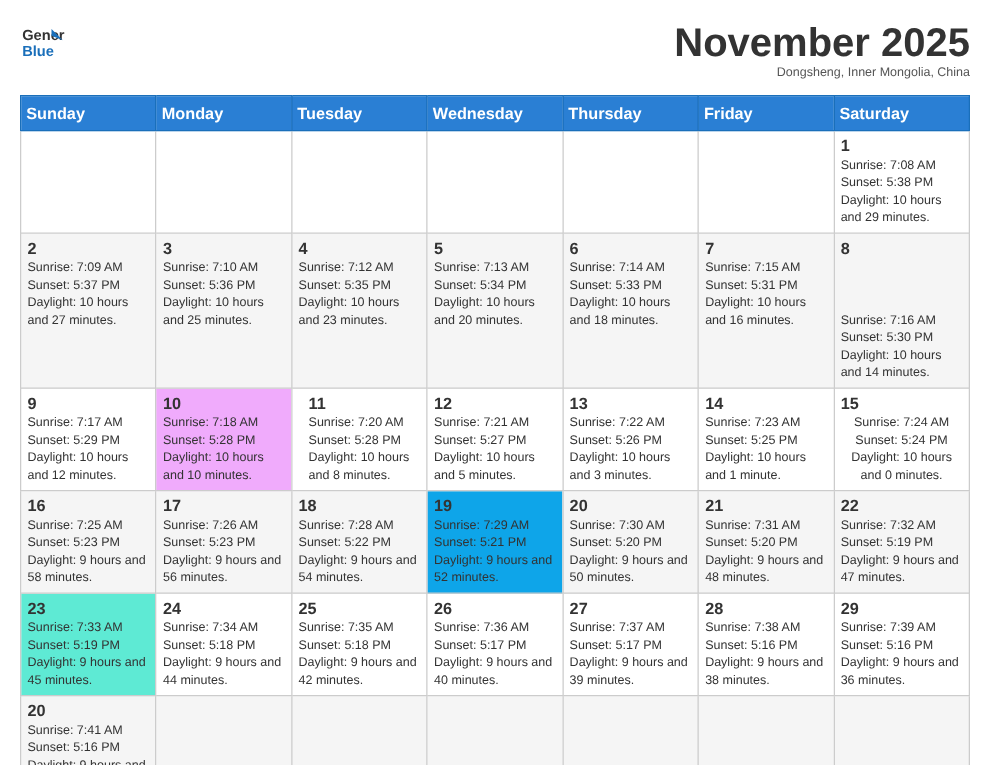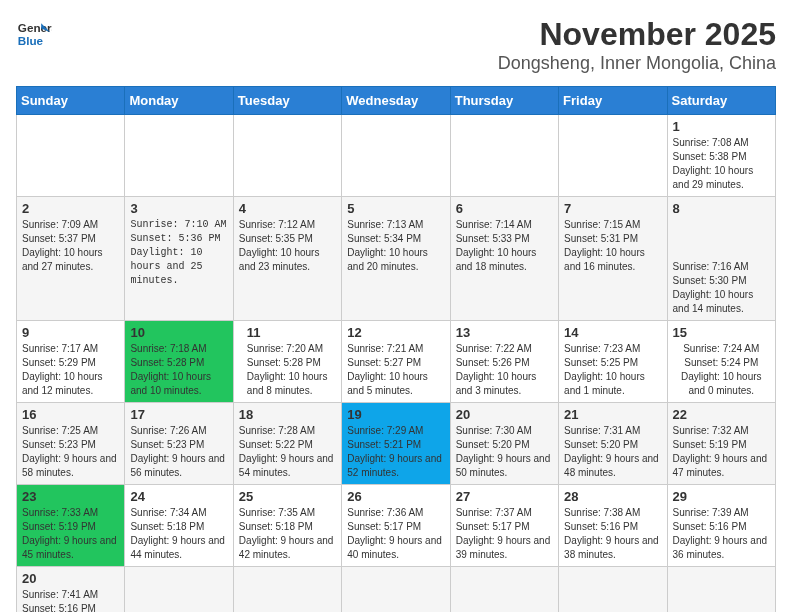--- a/index.html
+++ b/index.html
@@ -27,21 +27,21 @@
     }
     .title-area {
       text-align: right;
     }
     .month-title {
       font-size: 32px;
       font-weight: bold;
       color: #333;
     }
     .location-title {
-      font-size: 18px;
+      font-size: 10px;
       color: #555;
     }
     .calendar {
       width: 100%;
       border-collapse: collapse;
       border: 1px solid #ccc;
     }
     .calendar th {
       background: #2a7fd4;
       color: #fff;
@@ -124,21 +124,21 @@
       </tr>
       <tr>
         <td style="background: rgb(245, 245, 245);">
           <span class="day-number">2</span>
           <div class="day-info" style="white-space: pre-line;">Sunrise: 7:09 AM
 Sunset: 5:37 PM
 Daylight: 10 hours and 27 minutes.</div>
         </td>
         <td style="background: rgb(245, 245, 245);">
           <span class="day-number">3</span>
-          <div class="day-info" style="white-space: pre-line; font-family: Liberation Mono, monospace;">Sunrise: 7:10 AM
+          <div class="day-info" style="white-space: pre-line;">Sunrise: 7:10 AM
 Sunset: 5:36 PM
 Daylight: 10 hours and 25 minutes.</div>
         </td>
         <td style="background: rgb(245, 245, 245);">
           <span class="day-number">4</span>
           <div class="day-info" style="white-space: pre-line;">Sunrise: 7:12 AM
 Sunset: 5:35 PM
 Daylight: 10 hours and 23 minutes.</div>
         </td>
         <td style="background: rgb(245, 245, 245);">
@@ -166,21 +166,21 @@
 Daylight: 10 hours and 14 minutes.</div>
         </td>
       </tr>
       <tr>
         <td style="background: rgb(255, 255, 255);">
           <span class="day-number">9</span>
           <div class="day-info" style="white-space: pre-line;">Sunrise: 7:17 AM
 Sunset: 5:29 PM
 Daylight: 10 hours and 12 minutes.</div>
         </td>
-        <td style="background: #22c55e; margin-left: 16px;">
+        <td style="background: #f0abfc; margin-left: 16px;">
           <span class="day-number">10</span>
           <div class="day-info" style="white-space: pre-line;">Sunrise: 7:18 AM
 Sunset: 5:28 PM
 Daylight: 10 hours and 10 minutes.</div>
         </td>
         <td style="background: rgb(255, 255, 255); padding-left: 13px;">
           <span class="day-number">11</span>
           <div class="day-info" style="white-space: pre-line;">Sunrise: 7:20 AM
 Sunset: 5:28 PM
 Daylight: 10 hours and 8 minutes.</div>
@@ -248,21 +248,21 @@
 Daylight: 9 hours and 48 minutes.</div>
         </td>
         <td style="background: rgb(245, 245, 245);">
           <span class="day-number">22</span>
           <div class="day-info" style="white-space: pre-line;">Sunrise: 7:32 AM
 Sunset: 5:19 PM
 Daylight: 9 hours and 47 minutes.</div>
         </td>
       </tr>
       <tr>
-        <td style="background: #22c55e;">
+        <td style="background: #5eead4;">
           <span class="day-number">23</span>
           <div class="day-info" style="white-space: pre-line;">Sunrise: 7:33 AM
 Sunset: 5:19 PM
 Daylight: 9 hours and 45 minutes.</div>
         </td>
         <td style="background: rgb(255, 255, 255);">
           <span class="day-number">24</span>
           <div class="day-info" style="white-space: pre-line;">Sunrise: 7:34 AM
 Sunset: 5:18 PM
 Daylight: 9 hours and 44 minutes.</div>

